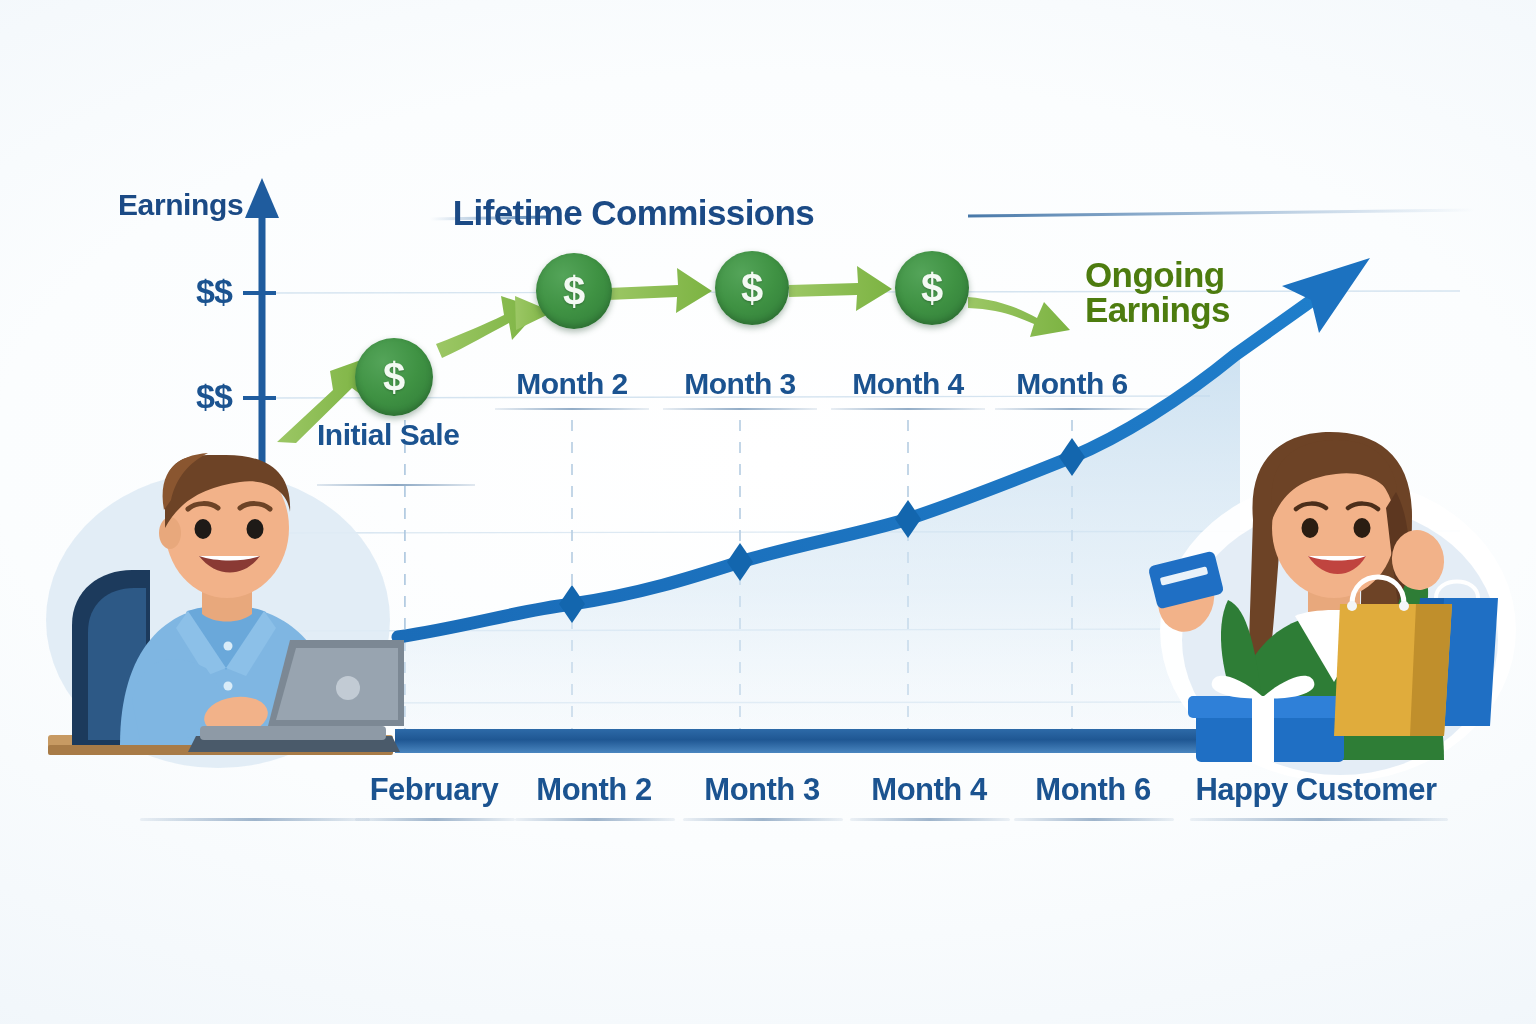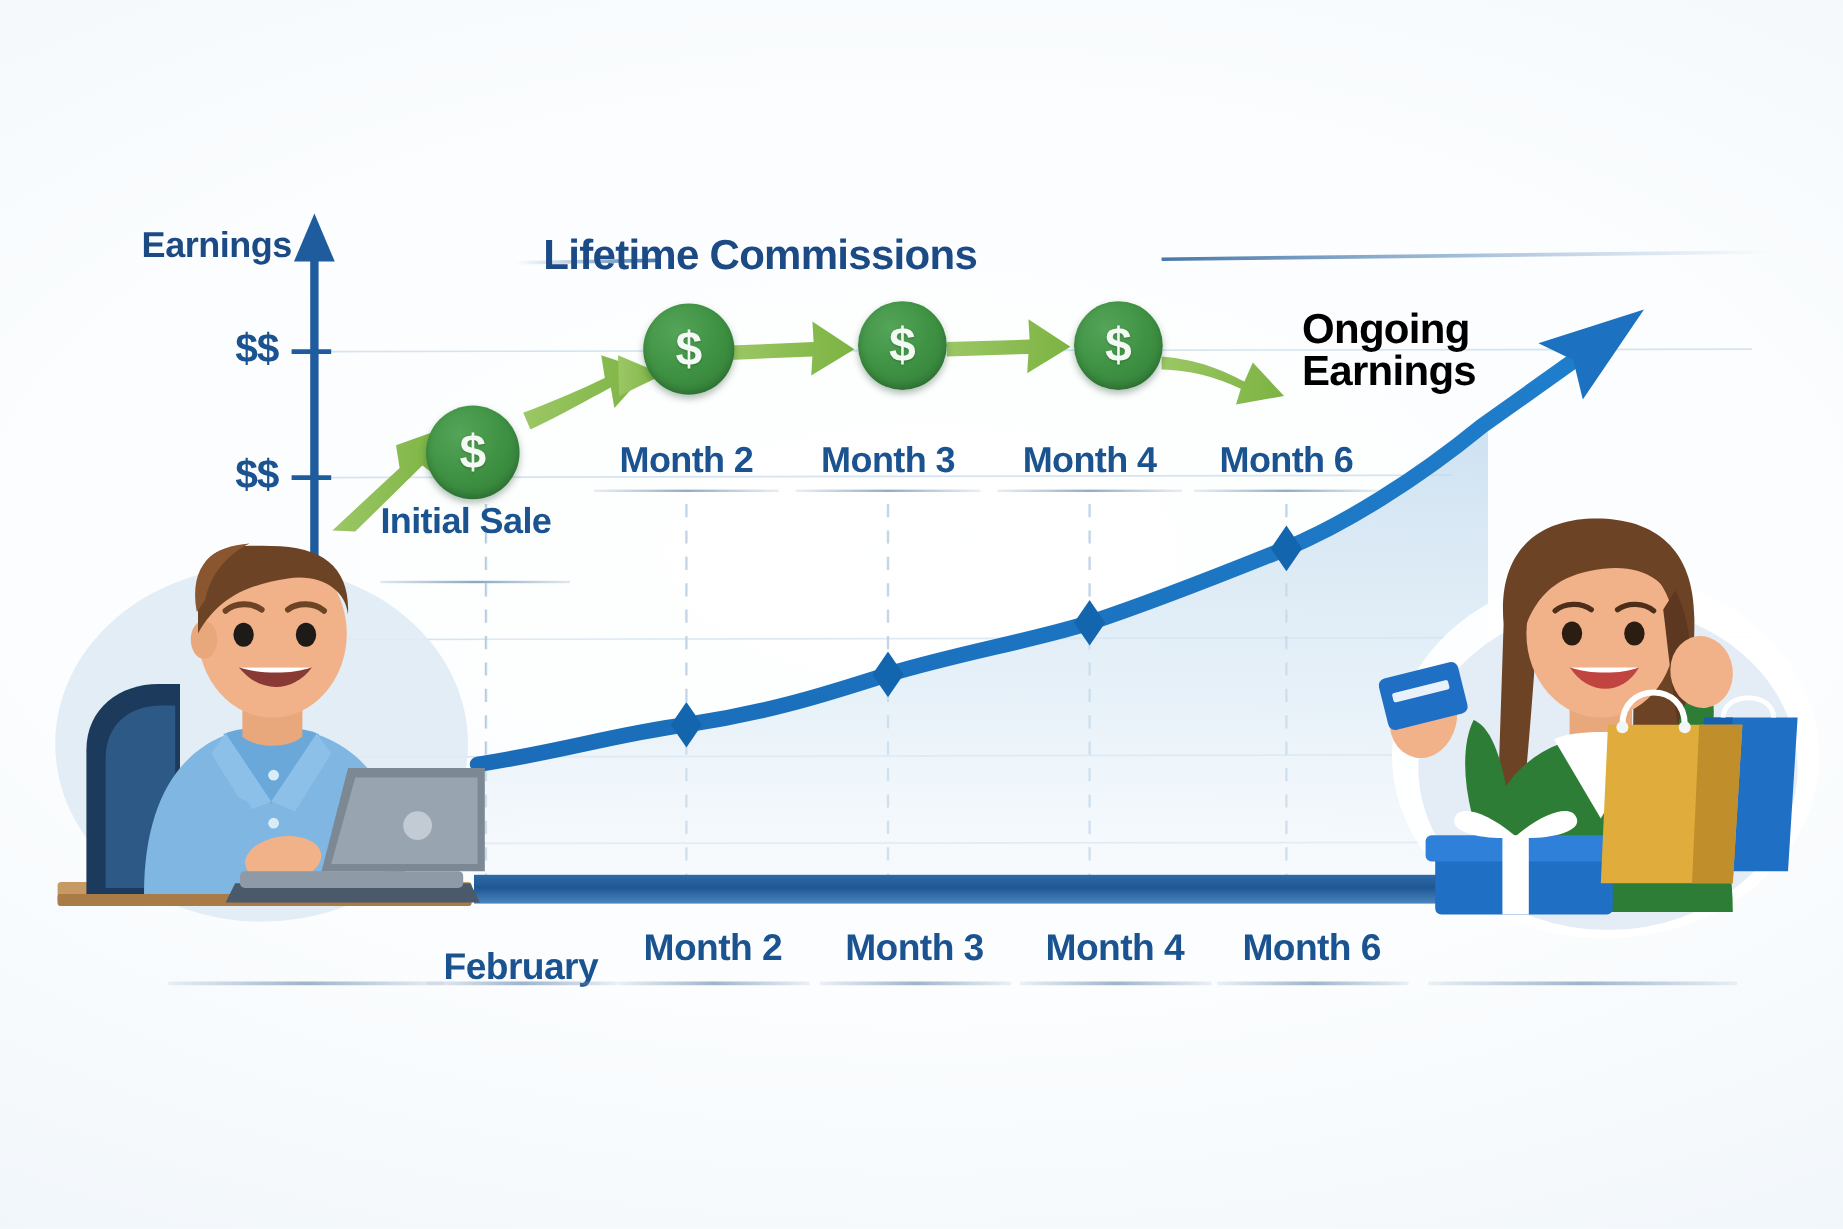--- a/index.html
+++ b/index.html
@@ -53,21 +53,21 @@
     font-weight:700; font-size:30px; letter-spacing:-0.5px; white-space:nowrap;
   }
   #initial-sale-rule {
     position:absolute; left:317px; top:484px; width:158px; height:2px;
     background:linear-gradient(90deg, rgba(110,145,180,.2), rgba(110,145,180,.8), rgba(110,145,180,.2));
   }
 
   
   #ongoing-earnings {
     position:absolute; left:1085px; top:257px; width:220px;
-    color:#000000; font-weight:700; font-size:35px; line-height:35px;
+    color:#4d7c0f; font-weight:700; font-size:35px; line-height:35px;
     letter-spacing:-0.6px;
   }
   #ongoing-earnings .l2 { display:block; }
 
   
   .x-label {
     position:absolute; top:772px; color:#1b5390; font-weight:700;
     font-size:31px; letter-spacing:-0.5px; text-align:center; white-space:nowrap;
   }
   .x-rule {
@@ -344,30 +344,31 @@
   <div id="initial-sale">Initial Sale</div>
   <div id="initial-sale-rule"></div>
 
   <div id="ongoing-earnings">
     <span class="l1">Ongoing</span>
     <span class="l2">Earnings</span>
   </div>
 
   <div class="x-rule" style="left:140px;width:230px;"></div>
 
-  <div class="x-label" style="left:345px;width:178px;margin-top:16px;">February</div>
+  <div class="x-label" style="left:345px;width:178px;">February</div>
   <div class="x-rule" style="left:355px;width:160px;"></div>
 
   <div class="x-label" style="left:505px;width:178px;">Month 2</div>
   <div class="x-rule" style="left:515px;width:160px;"></div>
 
   <div class="x-label" style="left:673px;width:178px;">Month 3</div>
   <div class="x-rule" style="left:683px;width:160px;"></div>
 
   <div class="x-label" style="left:840px;width:178px;">Month 4</div>
   <div class="x-rule" style="left:850px;width:160px;"></div>
 
   <div class="x-label" style="left:1004px;width:178px;">Month 6</div>
   <div class="x-rule" style="left:1014px;width:160px;"></div>
 
+  <div class="x-label" style="left:1192px;width:248px;">Happy Customer</div>
   <div class="x-rule" style="left:1190px;width:258px;"></div>
 
 </div>
 
 </body></html>

